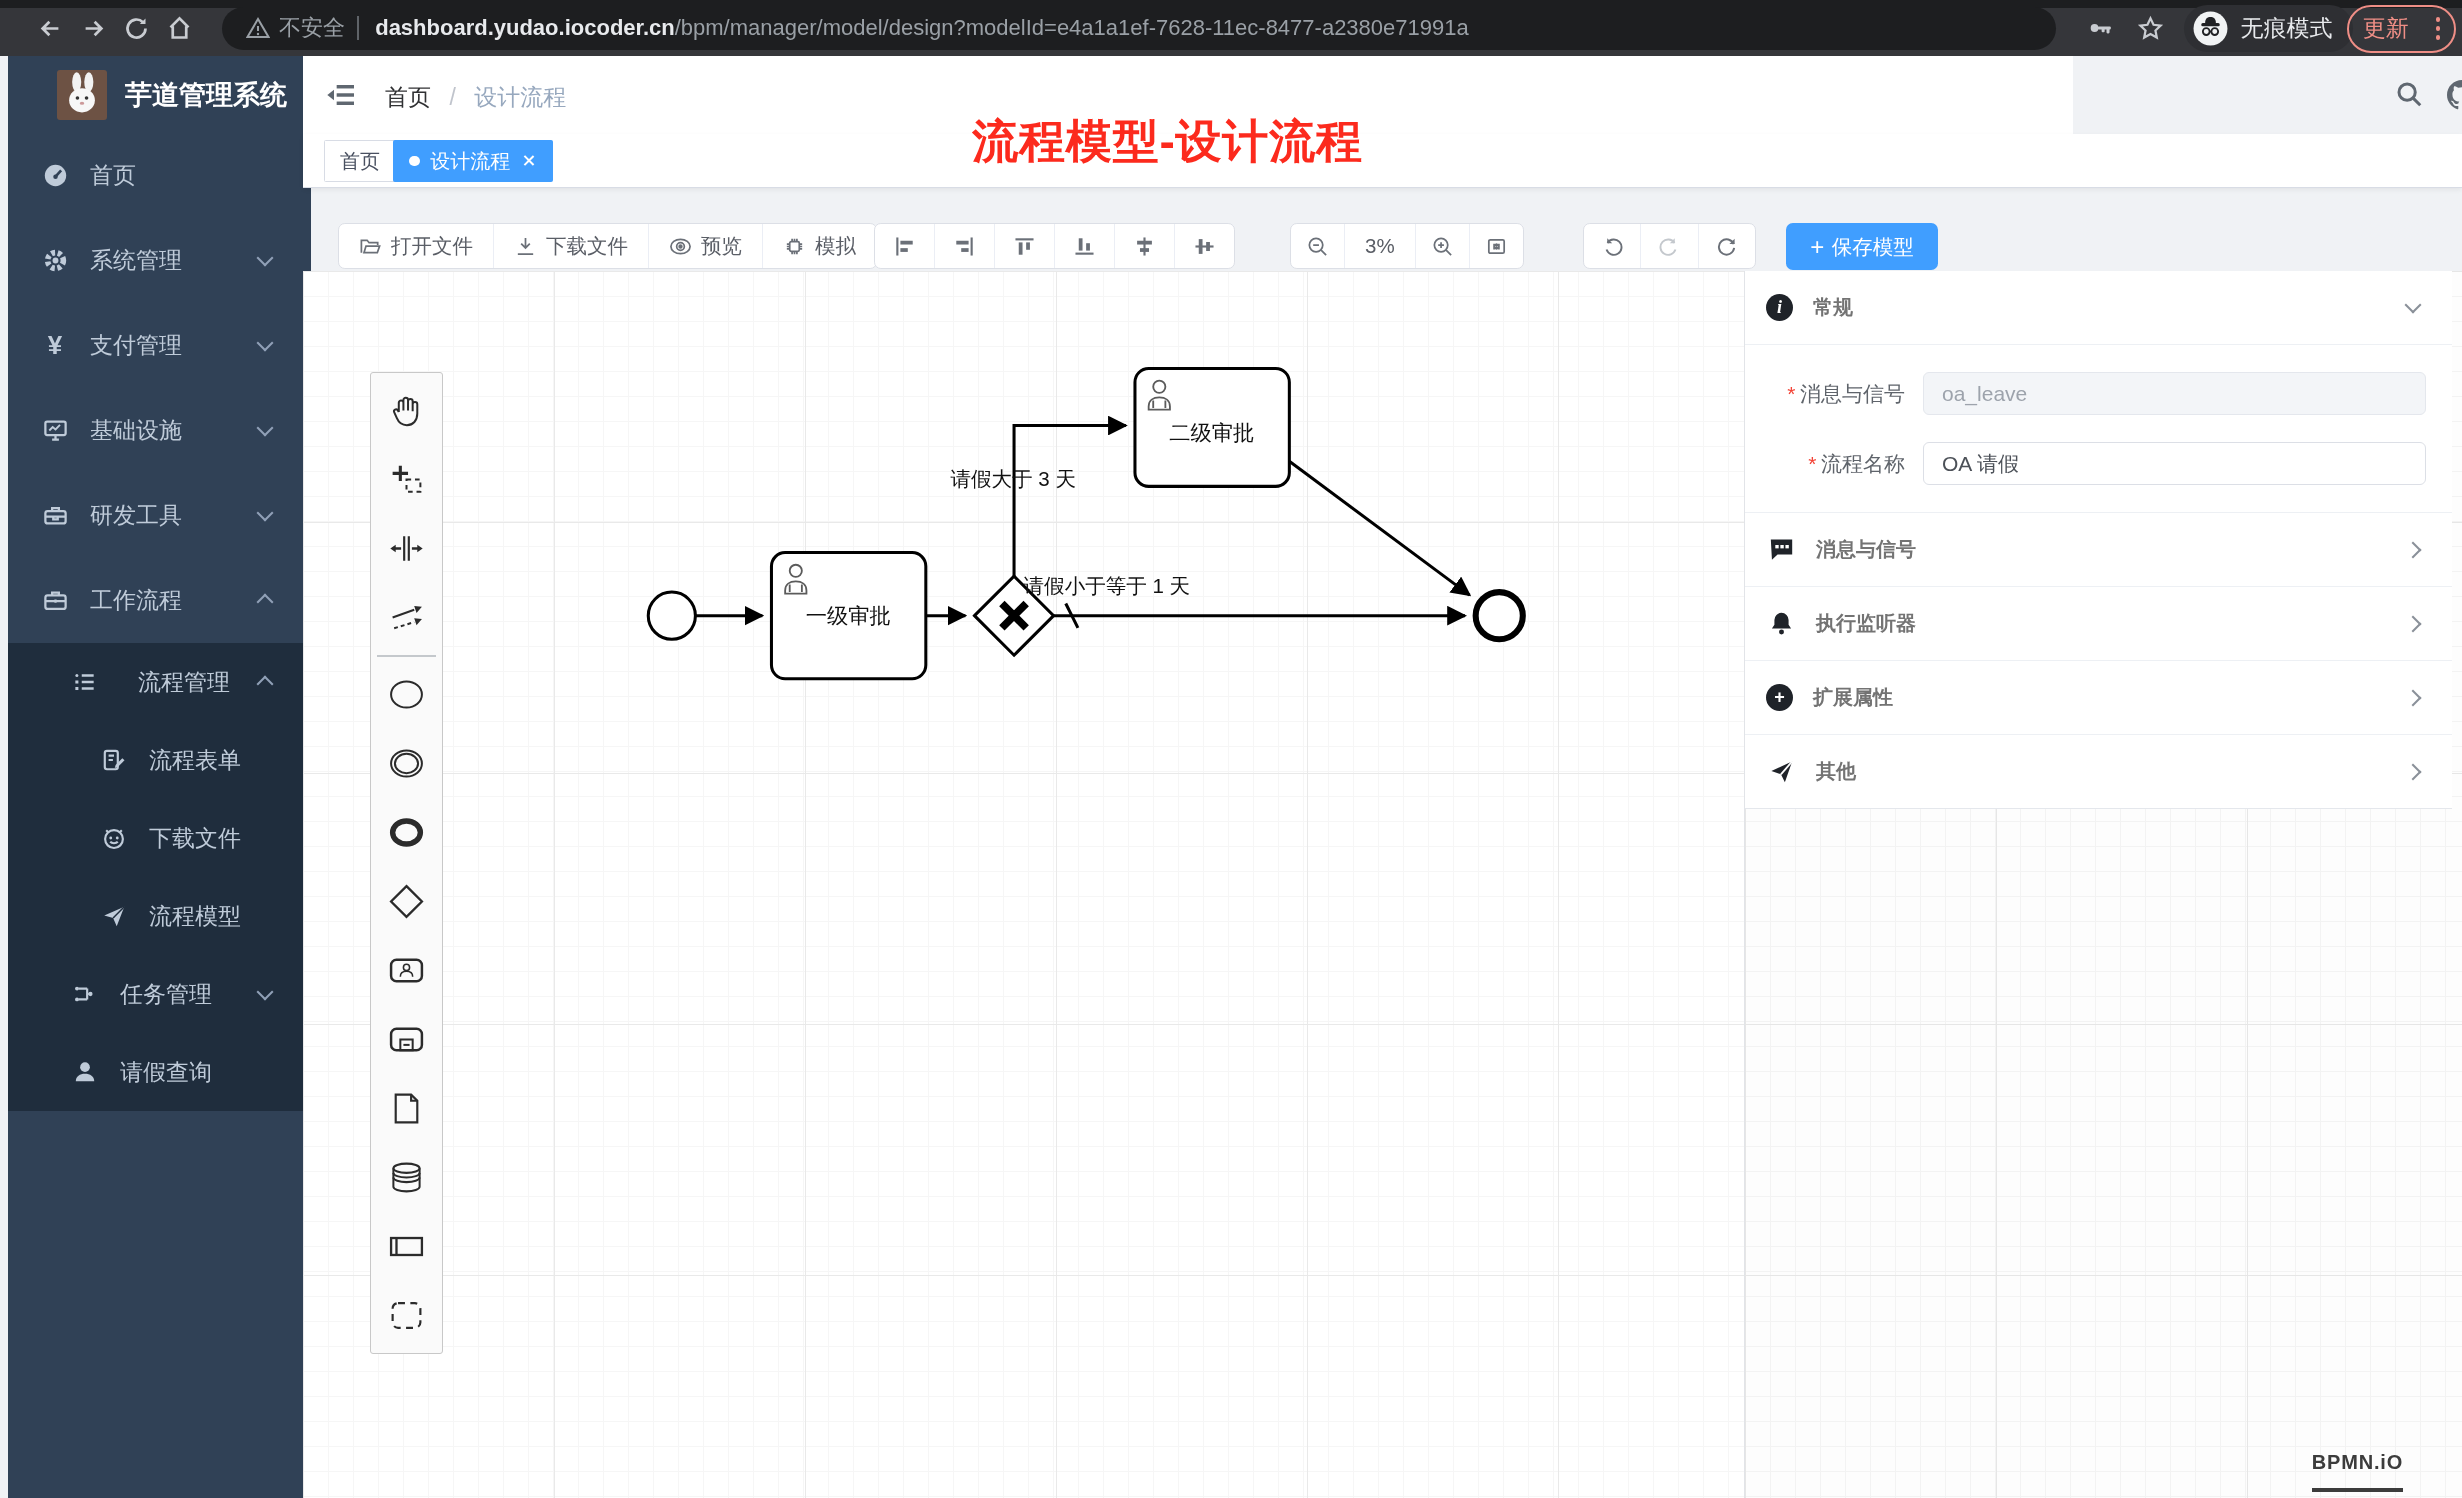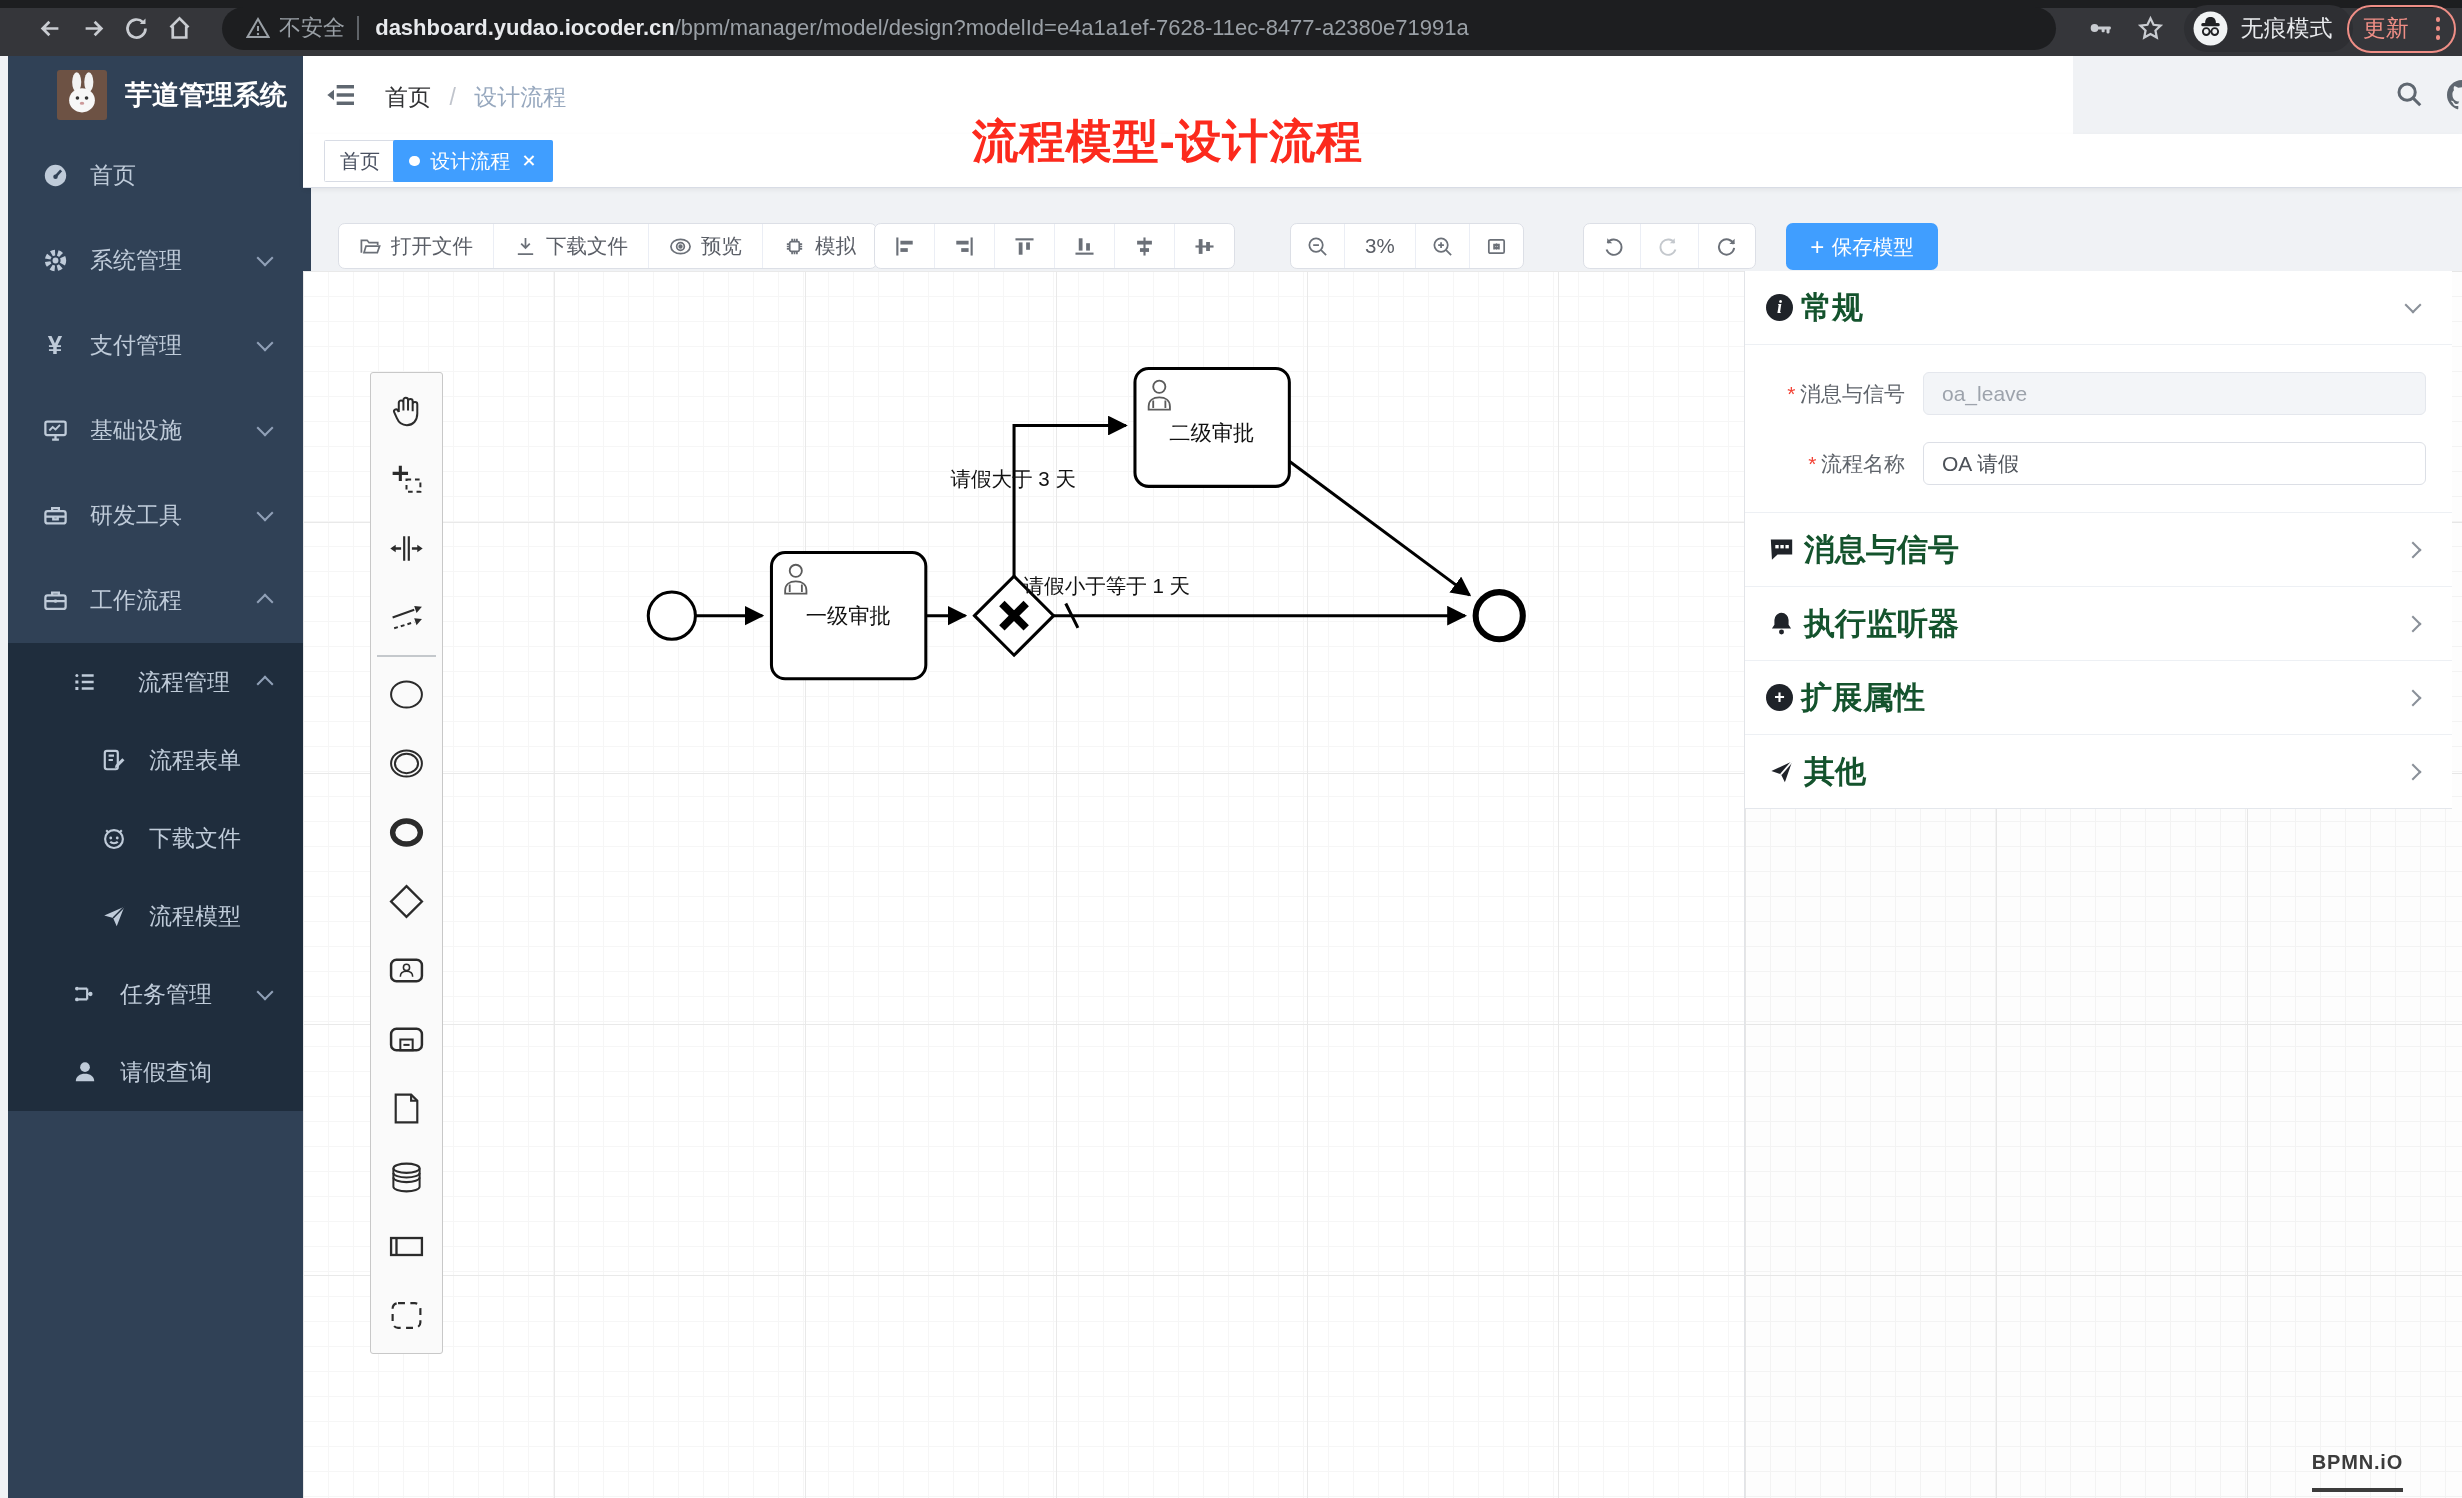--- a/index.html
+++ b/index.html
@@ -66,21 +66,21 @@
   .pcell{height:69px;display:flex;align-items:center;justify-content:center;color:#2b2b2b;}
   .pdiv{height:1.5px;background:#c4c8cc;margin:3px 6px;}
 
   
   .ppanelbg{left:1744px;top:271px;width:718px;height:1227px;border-left:1.5px solid #e2e4e8;background-color:#fdfdfd;
     background-image:linear-gradient(#e6e6e6 0.8px,transparent 0.8px),linear-gradient(90deg,#e6e6e6 0.8px,transparent 0.8px),
                      linear-gradient(#f3f3f3 0.8px,transparent 0.8px),linear-gradient(90deg,#f3f3f3 0.8px,transparent 0.8px);
     background-size:251px 251px,251px 251px,25px 25px,25px 25px;}
   .ppanel{left:1744px;top:271px;width:707px;background:#fff;border-left:1.5px solid #e2e4e8;border-bottom:1.5px solid #e4e7ec;}
   .psec{height:73px;display:flex;align-items:center;padding:0 21px;border-bottom:1.5px solid #edf0f4;position:relative;}
-  .psec .tt{font-size:31px;color:#14532d;font-weight:bold;margin-left:8px;}
+  .psec .tt{font-size:20px;color:#737373;font-weight:bold;margin-left:20px;}
   .pic{width:30px;height:30px;display:flex;align-items:center;justify-content:center;color:#1f2329;}
   .circ-ic{width:27px;height:27px;border-radius:50%;background:#1f2329;color:#fff;display:flex;align-items:center;justify-content:center;font-size:18px;font-weight:bold;}
   .chevr{position:absolute;right:33px;width:10px;height:10px;border-right:2.3px solid #8a9099;border-bottom:2.3px solid #8a9099;transform:rotate(-45deg);}
   .chevd{position:absolute;right:33px;width:10px;height:10px;border-right:2.3px solid #8a9099;border-bottom:2.3px solid #8a9099;transform:rotate(45deg);margin-top:-4.6px;}
   .frow{display:flex;align-items:center;padding:0 26px;height:70px;}
   .flabel{width:134px;font-size:21px;color:#5f646b;text-align:right;margin-right:18px;white-space:nowrap;}
   .req{color:#f34235;margin-right:4.6px;font-size:21px;}
   .finput{flex:1;height:43px;border:1.5px solid #dcdfe6;border-radius:6px;font-size:21px;padding:0 18px;
           font-family:"Liberation Sans",sans-serif;color:#4c5158;background:#fff;box-sizing:border-box;width:100%;}
   .finput.dis{background:#f3f5f8;border-color:#e4e7ed;color:#9da3ac;}

